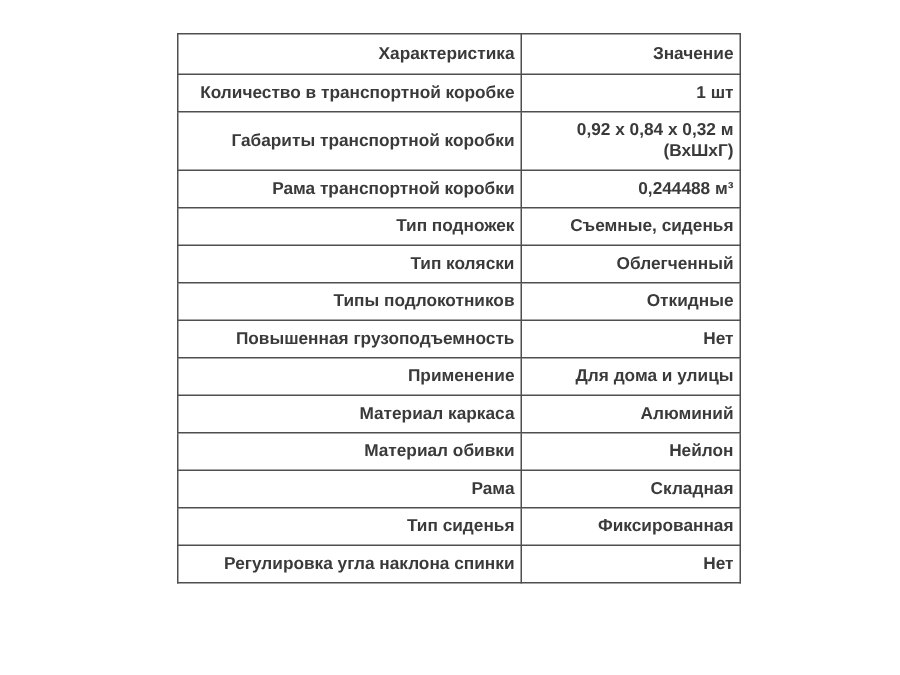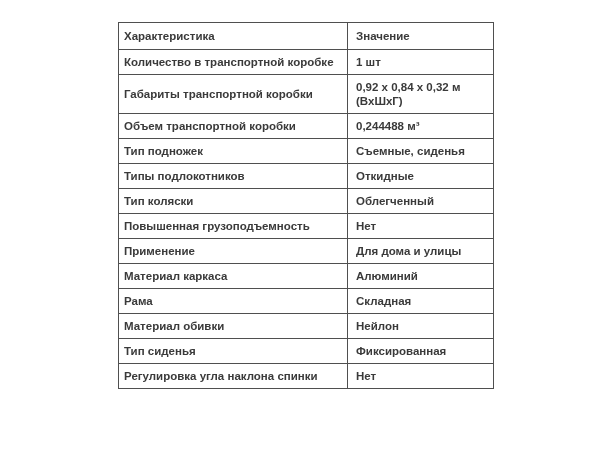--- a/index.html
+++ b/index.html
@@ -23,21 +23,21 @@
   }
   table.spec-table col.c1 { width: 229px; }
   table.spec-table col.c2 { width: 146px; }
   table.spec-table th,
   table.spec-table td {
     border: 1px solid #4f4f4f;
     font-size: 11.5px;
     font-weight: 700;
     color: #3a3a3a;
     line-height: 14px;
-    text-align: left;
+    text-align: right;
     vertical-align: middle;
     word-wrap: break-word;
   }
   table.spec-table th {
     padding: 6px 4px 6px 5px;
   }
   table.spec-table td {
     padding: 5px 4px 5px 5px;
   }
   table.spec-table th.val-col,
@@ -63,54 +63,54 @@
     <tbody>
       <tr>
         <td>Количество в транспортной коробке</td>
         <td class="val-cell">1 шт</td>
       </tr>
       <tr>
         <td>Габариты транспортной коробки</td>
         <td class="val-cell">0,92 x 0,84 x 0,32 м (ВхШхГ)</td>
       </tr>
       <tr>
-        <td>Объем транспортной коробки</td>
+        <td>Рама транспортной коробки</td>
         <td class="val-cell">0,244488 м³</td>
       </tr>
       <tr>
         <td>Тип подножек</td>
         <td class="val-cell">Съемные, сиденья</td>
       </tr>
       <tr>
+        <td>Тип коляски</td>
+        <td class="val-cell">Облегченный</td>
+      </tr>
+      <tr>
         <td>Типы подлокотников</td>
         <td class="val-cell">Откидные</td>
-      </tr>
-      <tr>
-        <td>Тип коляски</td>
-        <td class="val-cell">Облегченный</td>
       </tr>
       <tr>
         <td>Повышенная грузоподъемность</td>
         <td class="val-cell">Нет</td>
       </tr>
       <tr>
         <td>Применение</td>
         <td class="val-cell">Для дома и улицы</td>
       </tr>
       <tr>
         <td>Материал каркаса</td>
         <td class="val-cell">Алюминий</td>
       </tr>
       <tr>
+        <td>Материал обивки</td>
+        <td class="val-cell">Нейлон</td>
+      </tr>
+      <tr>
         <td>Рама</td>
         <td class="val-cell">Складная</td>
-      </tr>
-      <tr>
-        <td>Материал обивки</td>
-        <td class="val-cell">Нейлон</td>
       </tr>
       <tr>
         <td>Тип сиденья</td>
         <td class="val-cell">Фиксированная</td>
       </tr>
       <tr>
         <td>Регулировка угла наклона спинки</td>
         <td class="val-cell">Нет</td>
       </tr>
     </tbody>

